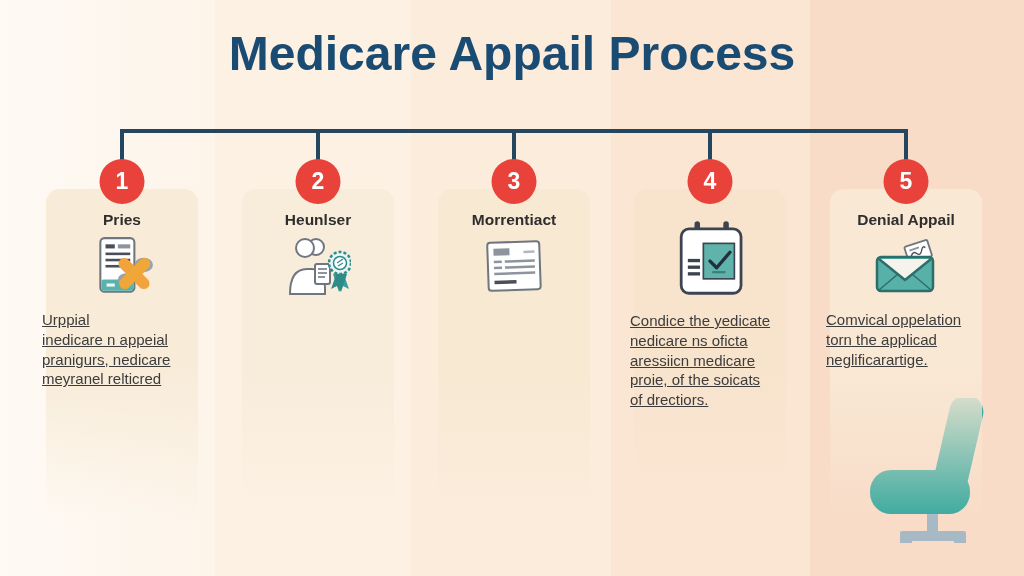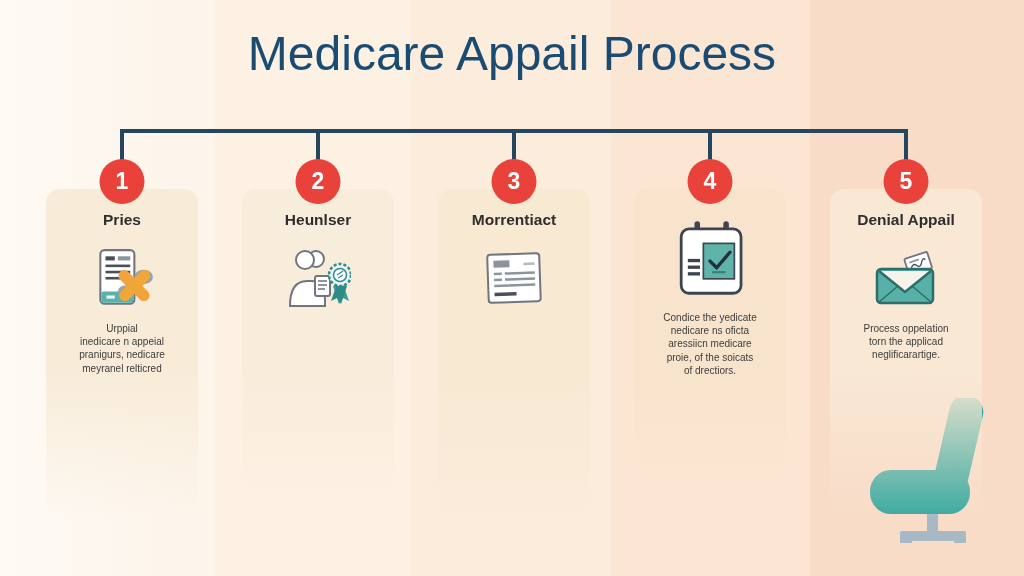--- a/index.html
+++ b/index.html
@@ -9,43 +9,43 @@
 
   
   .stripe { position:absolute; top:0; height:576px; }
   .s1 { left:0;   width:215px; background:linear-gradient(90deg,#fefaf4,#fdf4ea); }
   .s2 { left:215px; width:196px; background:#fdf1e4; }
   .s3 { left:411px; width:200px; background:#fbecdc; }
   .s4 { left:611px; width:199px; background:#fae6d3; }
   .s5 { left:810px; width:214px; background:#f8dcc8; }
 
   .main-title { position:absolute; top:26px; left:0; width:1024px; text-align:center;
-    font-size:48px; font-weight:normal; color:#1a4b72; letter-spacing:0px; }
+    font-size:48px; font-weight:bold; color:#1a4b72; letter-spacing:0px; }
 
   
   .h-line { position:absolute; left:122px; top:129px; width:784px; height:4px; background:#24465e; }
   .v-line { position:absolute; top:129px; width:4px; height:34px; background:#24465e; }
 
   .step { position:absolute; top:159px; width:152px; }
   .badge { position:absolute; left:50%; transform:translateX(-50%); top:0; width:45px; height:45px;
     border-radius:50%; background:#e8423a; color:#ffffff; font-size:23px; font-weight:bold;
     display:flex; align-items:center; justify-content:center; z-index:3; }
   .card { position:absolute; top:30px; left:0; width:152px; height:330px; border-radius:14px;
     display:flex; flex-direction:column; align-items:center; padding-top:22px; z-index:1; }
   .card.c1 { background:linear-gradient(180deg,#f8ecd9 0%,#f8ecd9 55%,rgba(248,236,217,0) 100%); }
   .card.c2 { background:linear-gradient(180deg,#f8eddb 0%,#f8eddb 55%,rgba(248,237,219,0) 100%); }
   .card.c3 { background:linear-gradient(180deg,#f8e9d3 0%,#f8e9d3 55%,rgba(248,233,211,0) 100%); }
   .card.c4 { background:linear-gradient(180deg,#f8e4cd 0%,#f8e4cd 55%,rgba(248,228,205,0) 100%); }
   .card.c5 { background:linear-gradient(180deg,#f9e8d4 0%,#f9e8d4 55%,rgba(249,232,212,0) 100%); }
 
-  .card-title { font-size:15.5px; font-weight:bold; color:#2e2e2e; margin-bottom:12px; min-height:19px; }
+  .card-title { font-size:15.5px; font-weight:bold; color:#2e2e2e; margin-bottom:0; min-height:19px; }
   .icon-box { height:70px; display:flex; align-items:center; justify-content:center; margin:2px 0 8px 0; }
   .card.no-title .icon-box { height:86px; margin-top:6px; }
-  .card-body { font-size:10px; font-weight:500; color:#3c3c3c; text-align:center;
-    line-height:1.32; white-space:pre-line; width:160px; }
+  .card-body { font-size:15px; font-weight:500; color:#3c3c3c; text-align:left;
+    line-height:1.32; white-space:pre-line; width:160px;text-decoration:underline; }
 
   .chair { position:absolute; left:862px; top:398px; width:145px; height:145px; }
 </style>
 </head>
 <body>
 
 <div class="canvas">
 
   <div class="stripe s1"></div>
   <div class="stripe s2"></div>
@@ -172,21 +172,21 @@
           <g transform="rotate(-18 46 14)">
             <rect x="34" y="6" width="24" height="17" rx="1.5" fill="#ffffff" stroke="#707680" stroke-width="1.8"></rect>
             <path d="M38 17 q3 -5 6 -1 q3 4 6 -2 q2 -4 4 -1" fill="none" stroke="#4a4f57" stroke-width="1.4"></path>
             <rect x="38" y="10" width="10" height="1.8" fill="#8d949e"></rect>
           </g>
           <rect x="5" y="20" width="56" height="34" rx="4" fill="#58b1a8" stroke="#2e6e6a" stroke-width="2.5"></rect>
           <path d="M7 22 L33 43 L59 22" fill="#f6f3ec" stroke="#2e6e6a" stroke-width="2.5" stroke-linejoin="round"></path>
           <path d="M7 53 L26 37 M59 53 L40 37" fill="none" stroke="#2e6e6a" stroke-width="1.5"></path>
         </svg>
       </div>
-      <div class="card-body">Process oppelation
+      <div class="card-body">Comvical oppelation
 torn the applicad
 neglificarartige.</div>
     </div>
   </div>
 
   <div class="chair">
     <svg width="145" height="145" viewBox="0 0 145 145">
       <rect x="65" y="108" width="11" height="32" fill="#a8b9c6"></rect>
       <rect x="38" y="133" width="66" height="10" rx="2" fill="#a8b9c6"></rect>
       <rect x="38" y="139" width="12" height="6" fill="#a8b9c6"></rect>

